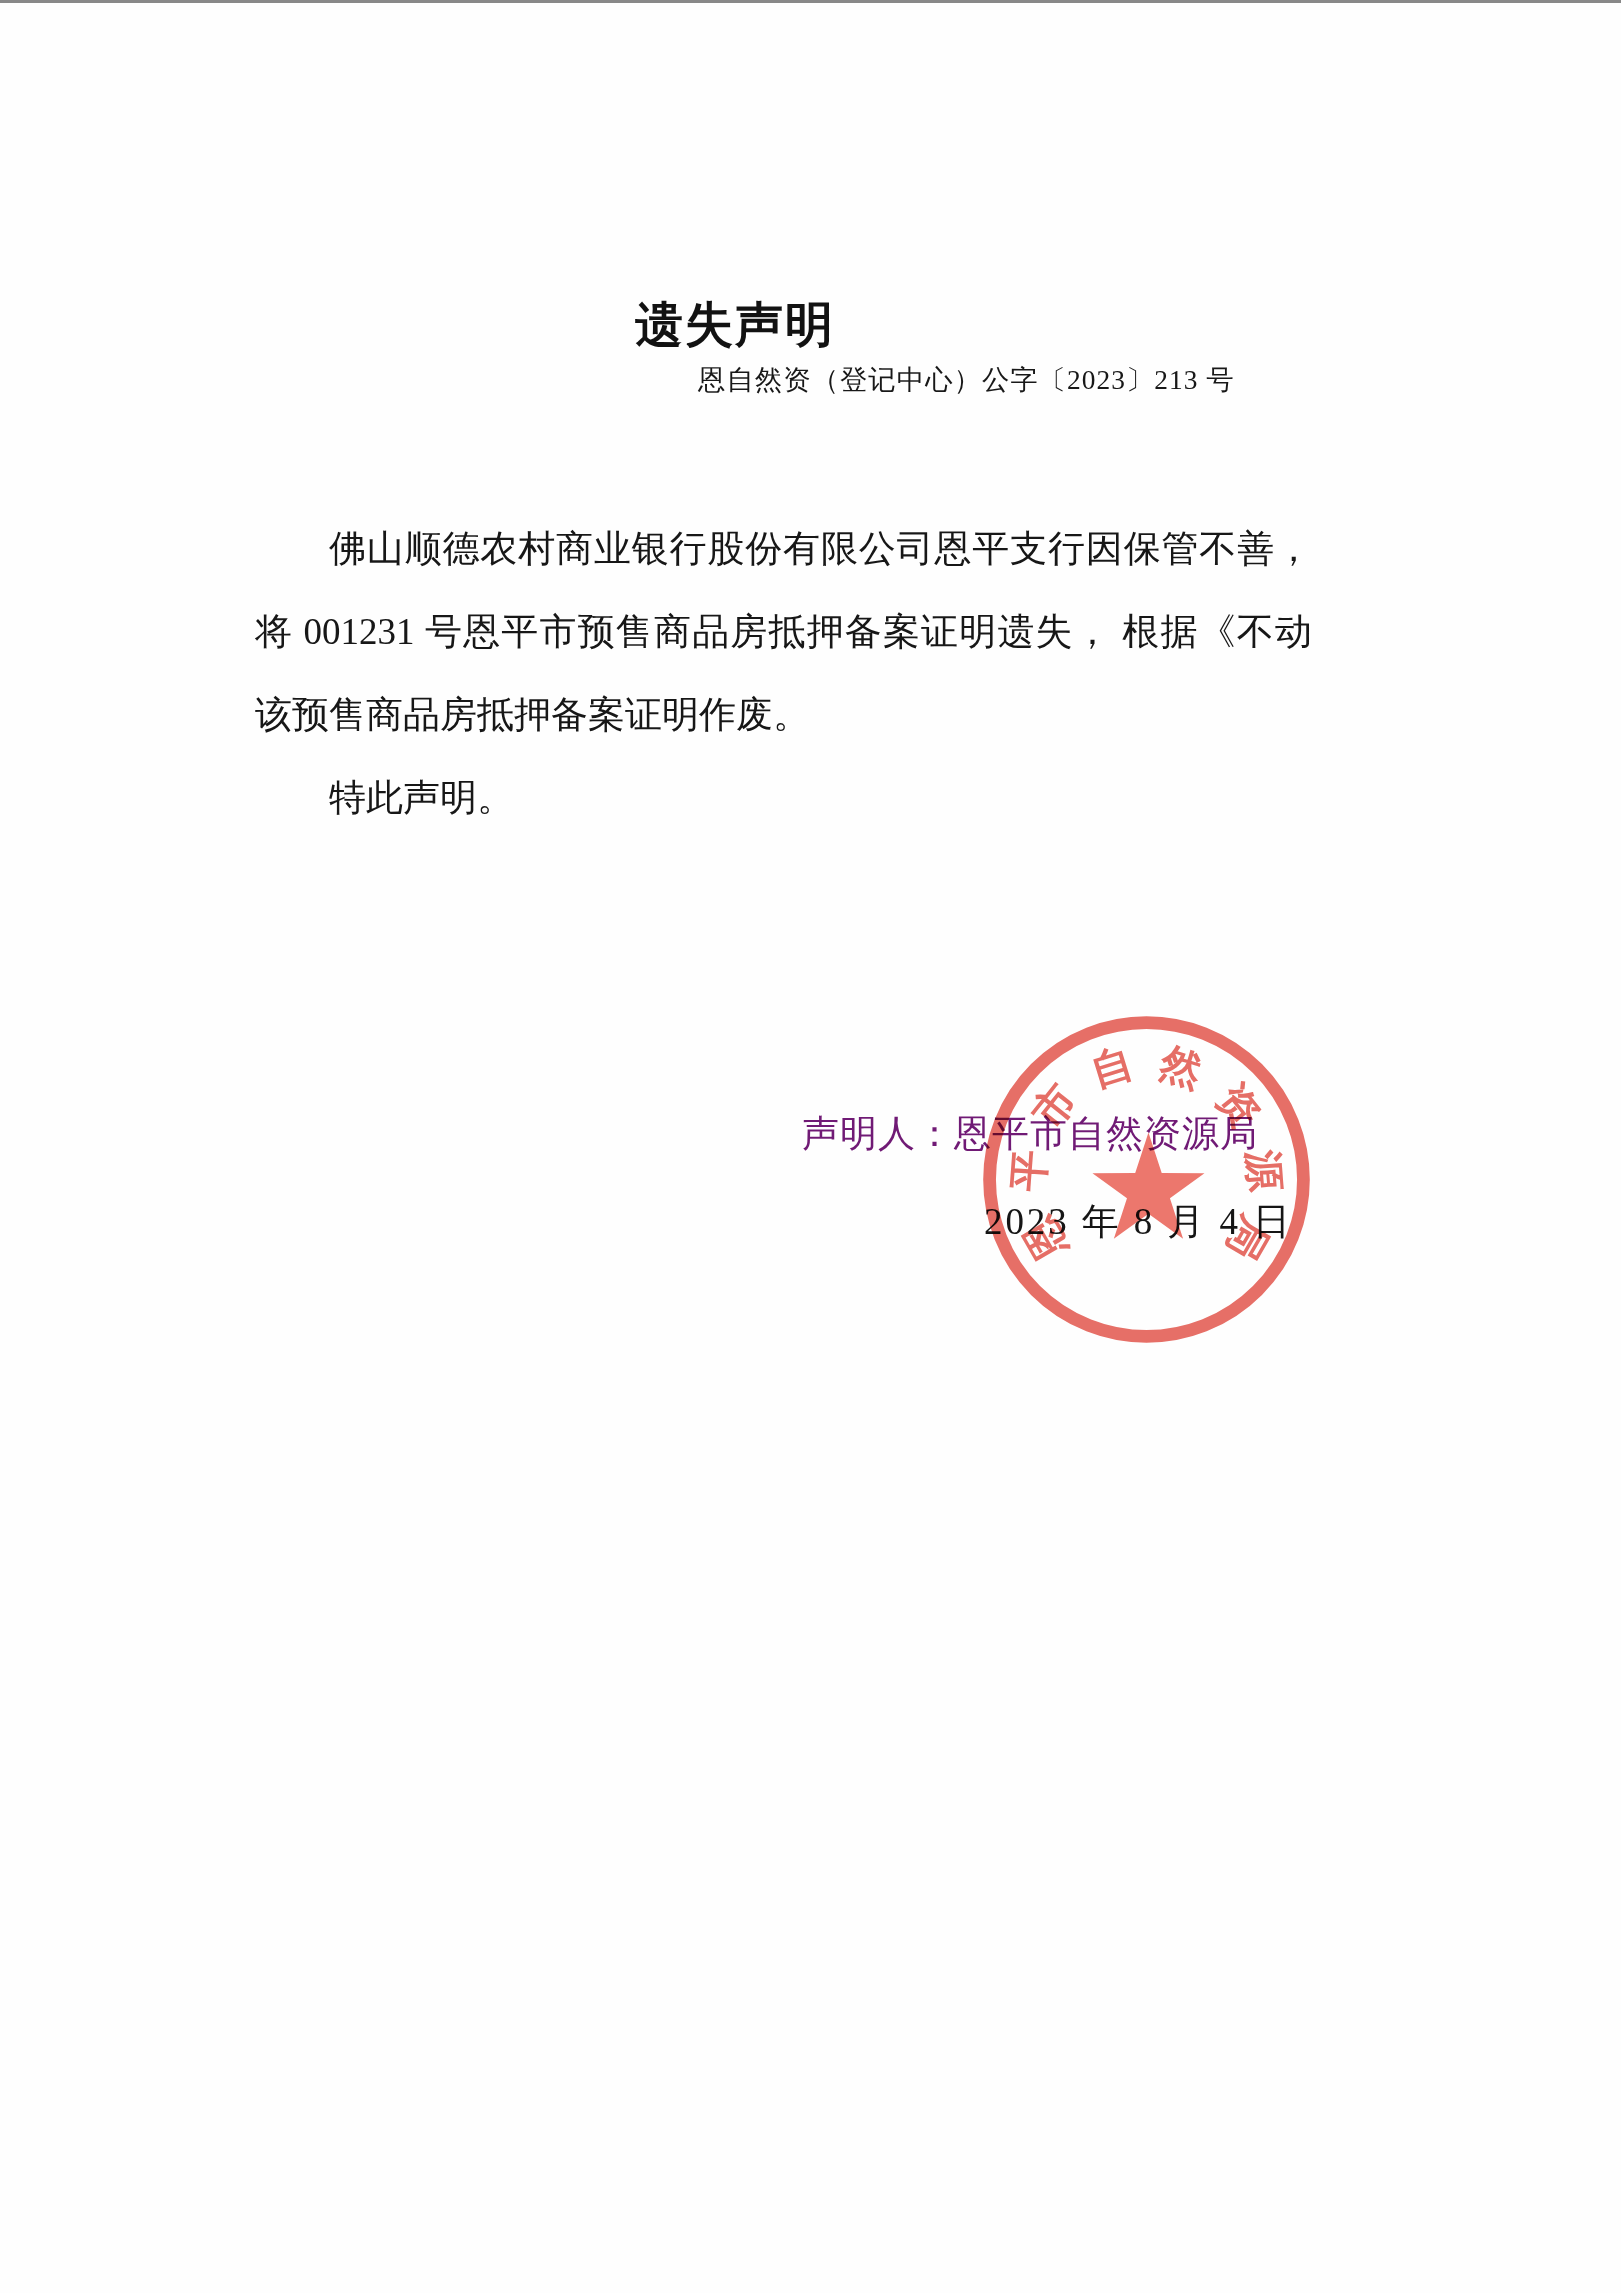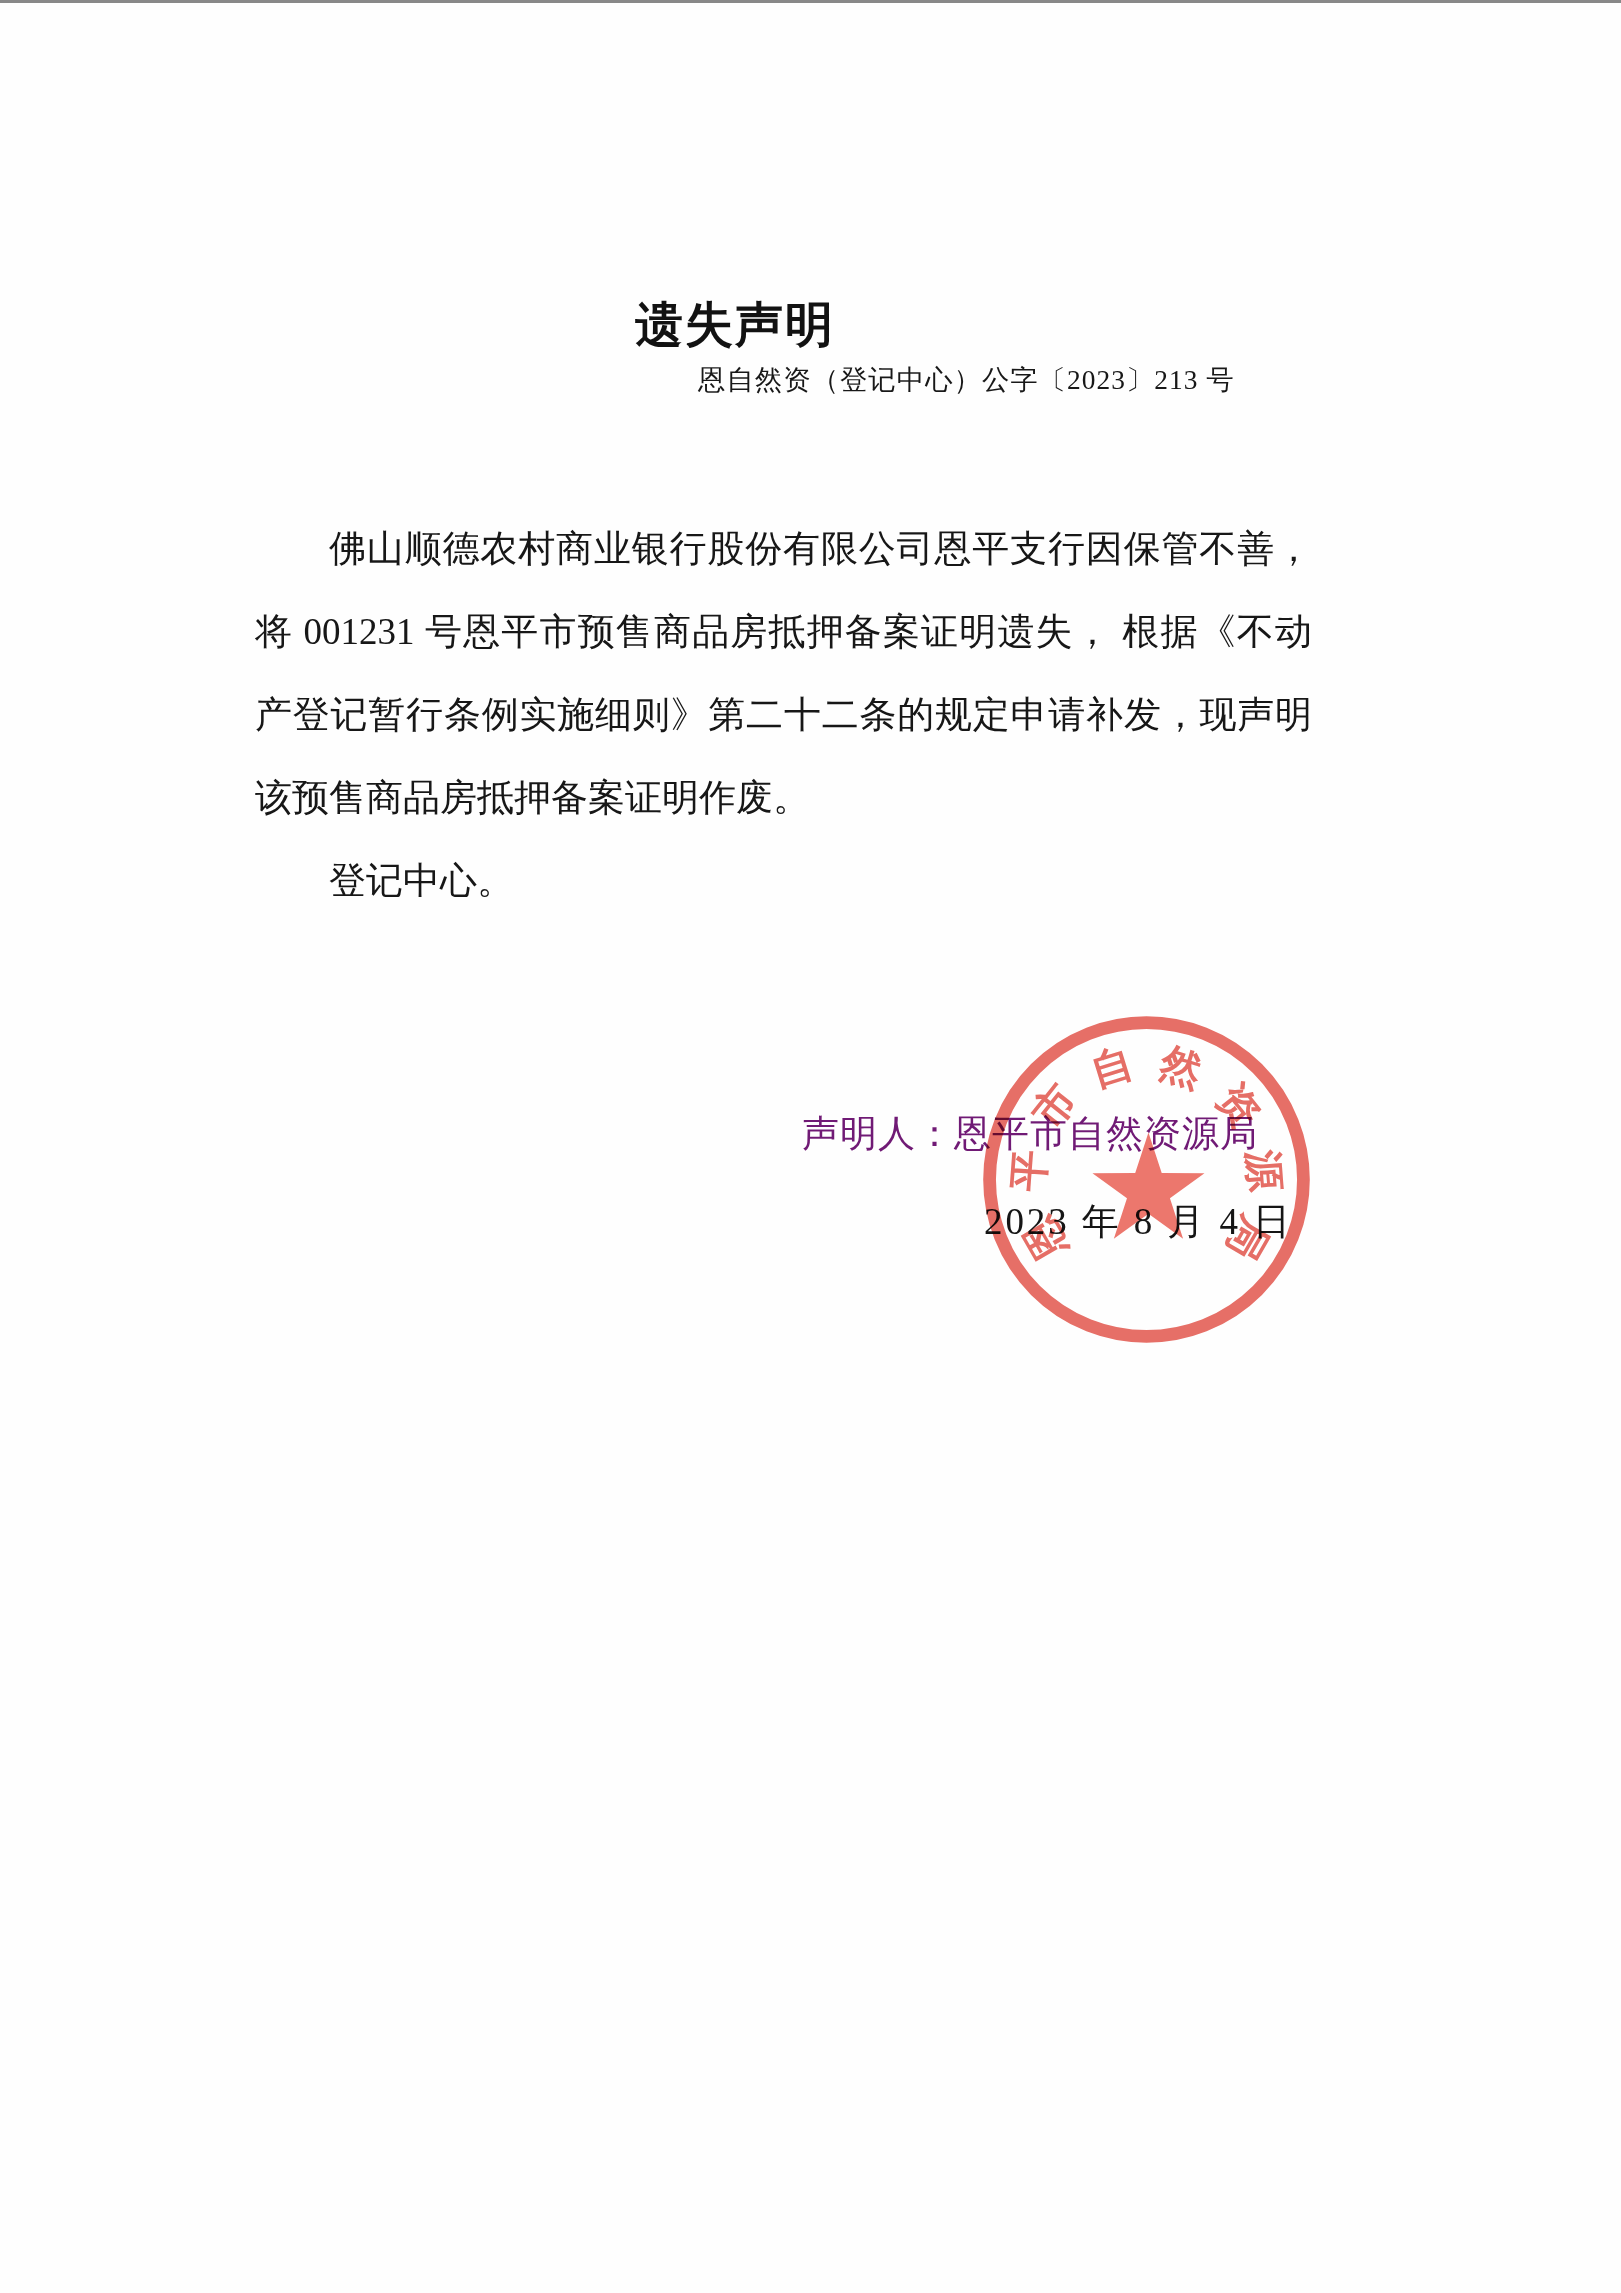--- a/index.html
+++ b/index.html
@@ -108,28 +108,25 @@
 
   <div class="doc-number">恩自然资（登记中心）公字〔2023〕213 号</div>
 
   <div class="doc-body">
     <div class="line justify-last indent">
       <span class="u seg">佛山顺德农村商业银行股份有限公司恩平支行</span><span class="seg">因保管不善，</span>
     </div>
     <div class="line justify-last">
       <span class="seg">将 </span><span class="u seg">001231 </span><span class="seg">号恩平市预售商品房抵押备案证明遗失， 根据《不动</span>
     </div>
-    <div class="line justify-last">
-      <span class="seg">产登记暂行条例实施细则》第二十二条的规定申请补发，现声明</span>
-    </div>
     <div class="line plain">
       <span class="seg">该预售商品房抵押备案证明作废。</span>
     </div>
     <div class="line plain indent">
-      <span class="seg">登记中心。</span>
+      <span class="seg">特此声明。</span>
     </div>
   </div>
 
   <div class="sig-declarant">声明人：恩平市自然资源局</div>
 
   <div class="sig-date">2023 年 8 月 4 日</div>
 
   <svg class="seal" viewBox="-182 -182 364 364" xmlns="http://www.w3.org/2000/svg">
     <circle cx="0" cy="0" r="160" fill="none" stroke="#e25248" stroke-width="13" opacity="0.9"></circle>
     <polygon points="0,-60 13.5,-18.6 57.1,-18.5 21.9,7.1 35.3,48.5 0,23 -35.3,48.5 -21.9,7.1 -57.1,-18.5 -13.5,-18.6" transform="translate(2,12)" fill="#ea6054" opacity="0.92"></polygon>

